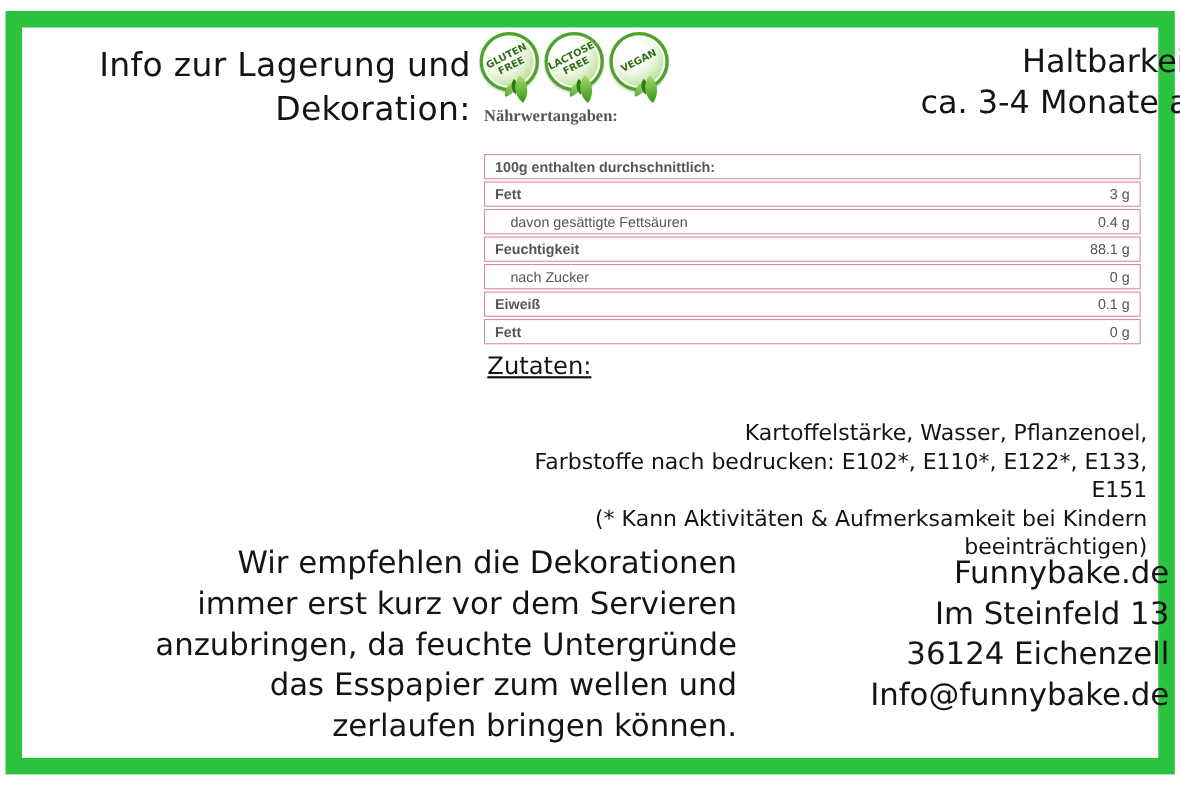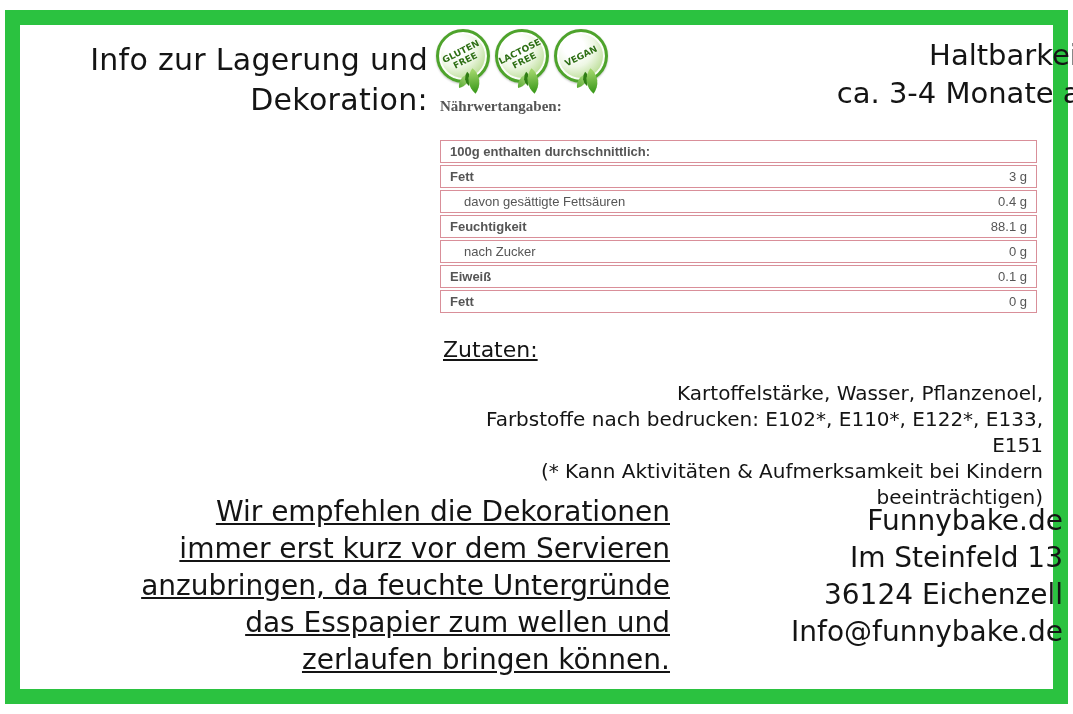--- a/index.html
+++ b/index.html
@@ -64,31 +64,31 @@
     border:1px solid #d98f99; margin-bottom:2px; box-sizing:border-box;
     display:flex; justify-content:space-between; align-items:flex-start;
     padding:3px 9px; line-height:15px; background:#ffffff;
   }
   .nutri-row.header { font-weight:bold; }
   .nutri-row .lbl { font-weight:bold; }
   .nutri-row.sub .lbl { font-weight:normal; padding-left:14px; }
   .nutri-row .val { text-align:right; font-weight:normal; }
 
   .ingredients-title {
-    position:absolute; left:443px; top:337px;
+    position:absolute; left:443px; top:321px;
     font-size:22px; text-decoration:underline;
   }
   .ingredients-body {
     position:absolute; left:443px; top:380px; width:600px;
     font-size:20px; line-height:26px;
   }
 
   .serving-note {
     position:absolute; left:90px; top:493px; width:580px;
-    font-size:28px; line-height:37px;text-decoration:underline;
+    font-size:28px; line-height:37px;
   }
   .contact {
     position:absolute; left:753px; top:502px; width:310px;
     font-size:28px; line-height:37px;
   }
 </style>
 </head>
 <body>
 
 <div class="sheet">

